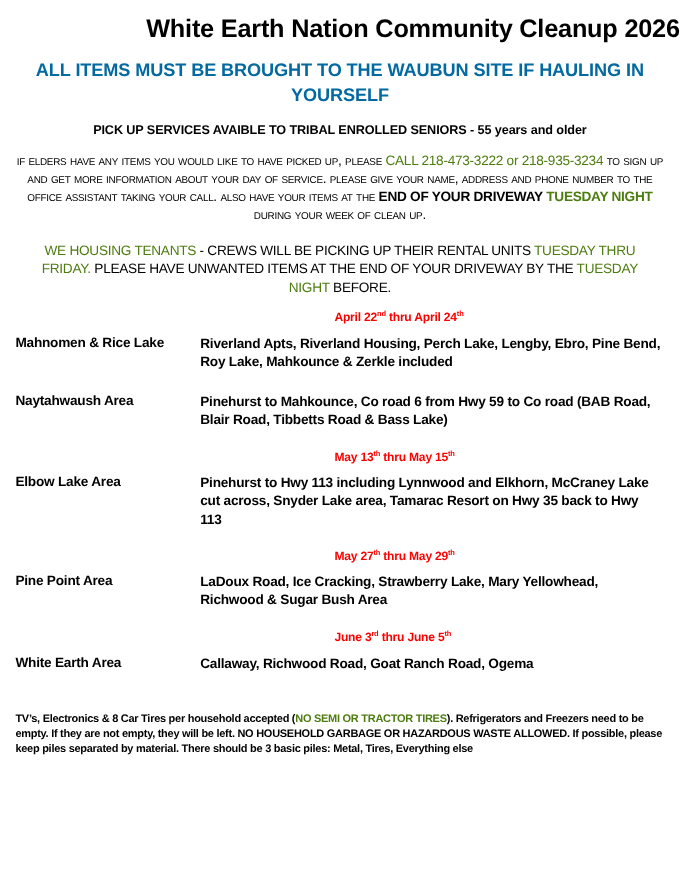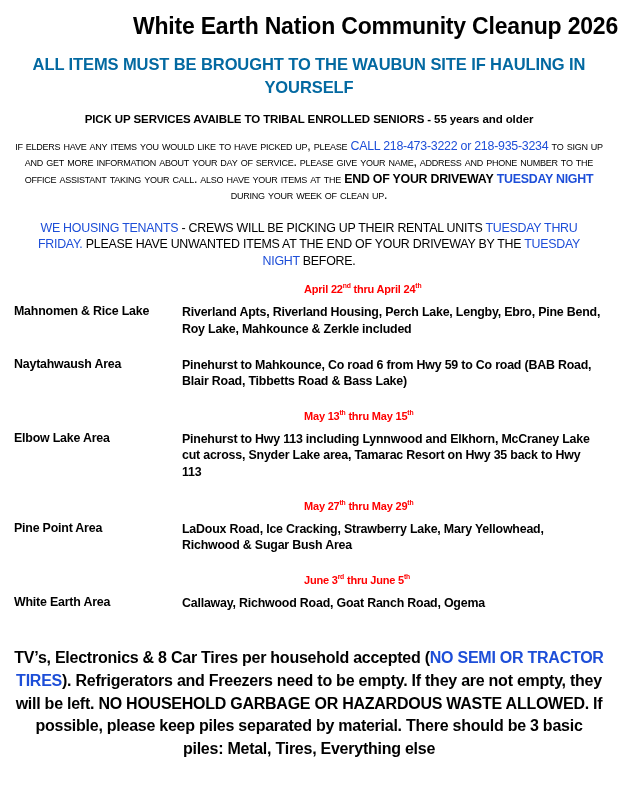--- a/index.html
+++ b/index.html
@@ -15,21 +15,21 @@
     overflow: hidden;
     position: relative;
   }
   .page {
     width: 618px;
     height: 800px;
     background: #ffffff;
     position: relative;
     box-sizing: border-box;
   }
-  .red { color: #1d4ed8; }
+  .red { color: #4d7c0f; }
   .bold { font-weight: bold; }
 
   .title {
     text-align: right;
     font-weight: bold;
     font-size: 23px;
     letter-spacing: -0.2px;
     margin: 14px 0 0 0;
     line-height: 1.1;
   }
@@ -105,23 +105,23 @@
   .row-desc {
     font-weight: bold;
     font-size: 12.4px;
     line-height: 1.32;
     letter-spacing: -0.2px;
     padding-right: 16px;
   }
   .row.last { margin-bottom: 16px; }
 
   .footer-note {
-    text-align: center;
+    text-align: left;
     font-weight: bold;
-    font-size: 16px;
+    font-size: 10px;
     line-height: 1.42;
     margin: 36px 14px 0 14px;
     letter-spacing: -0.25px;
   }
 </style>
 </head>
 <body>
 
 <div class="page">
 

